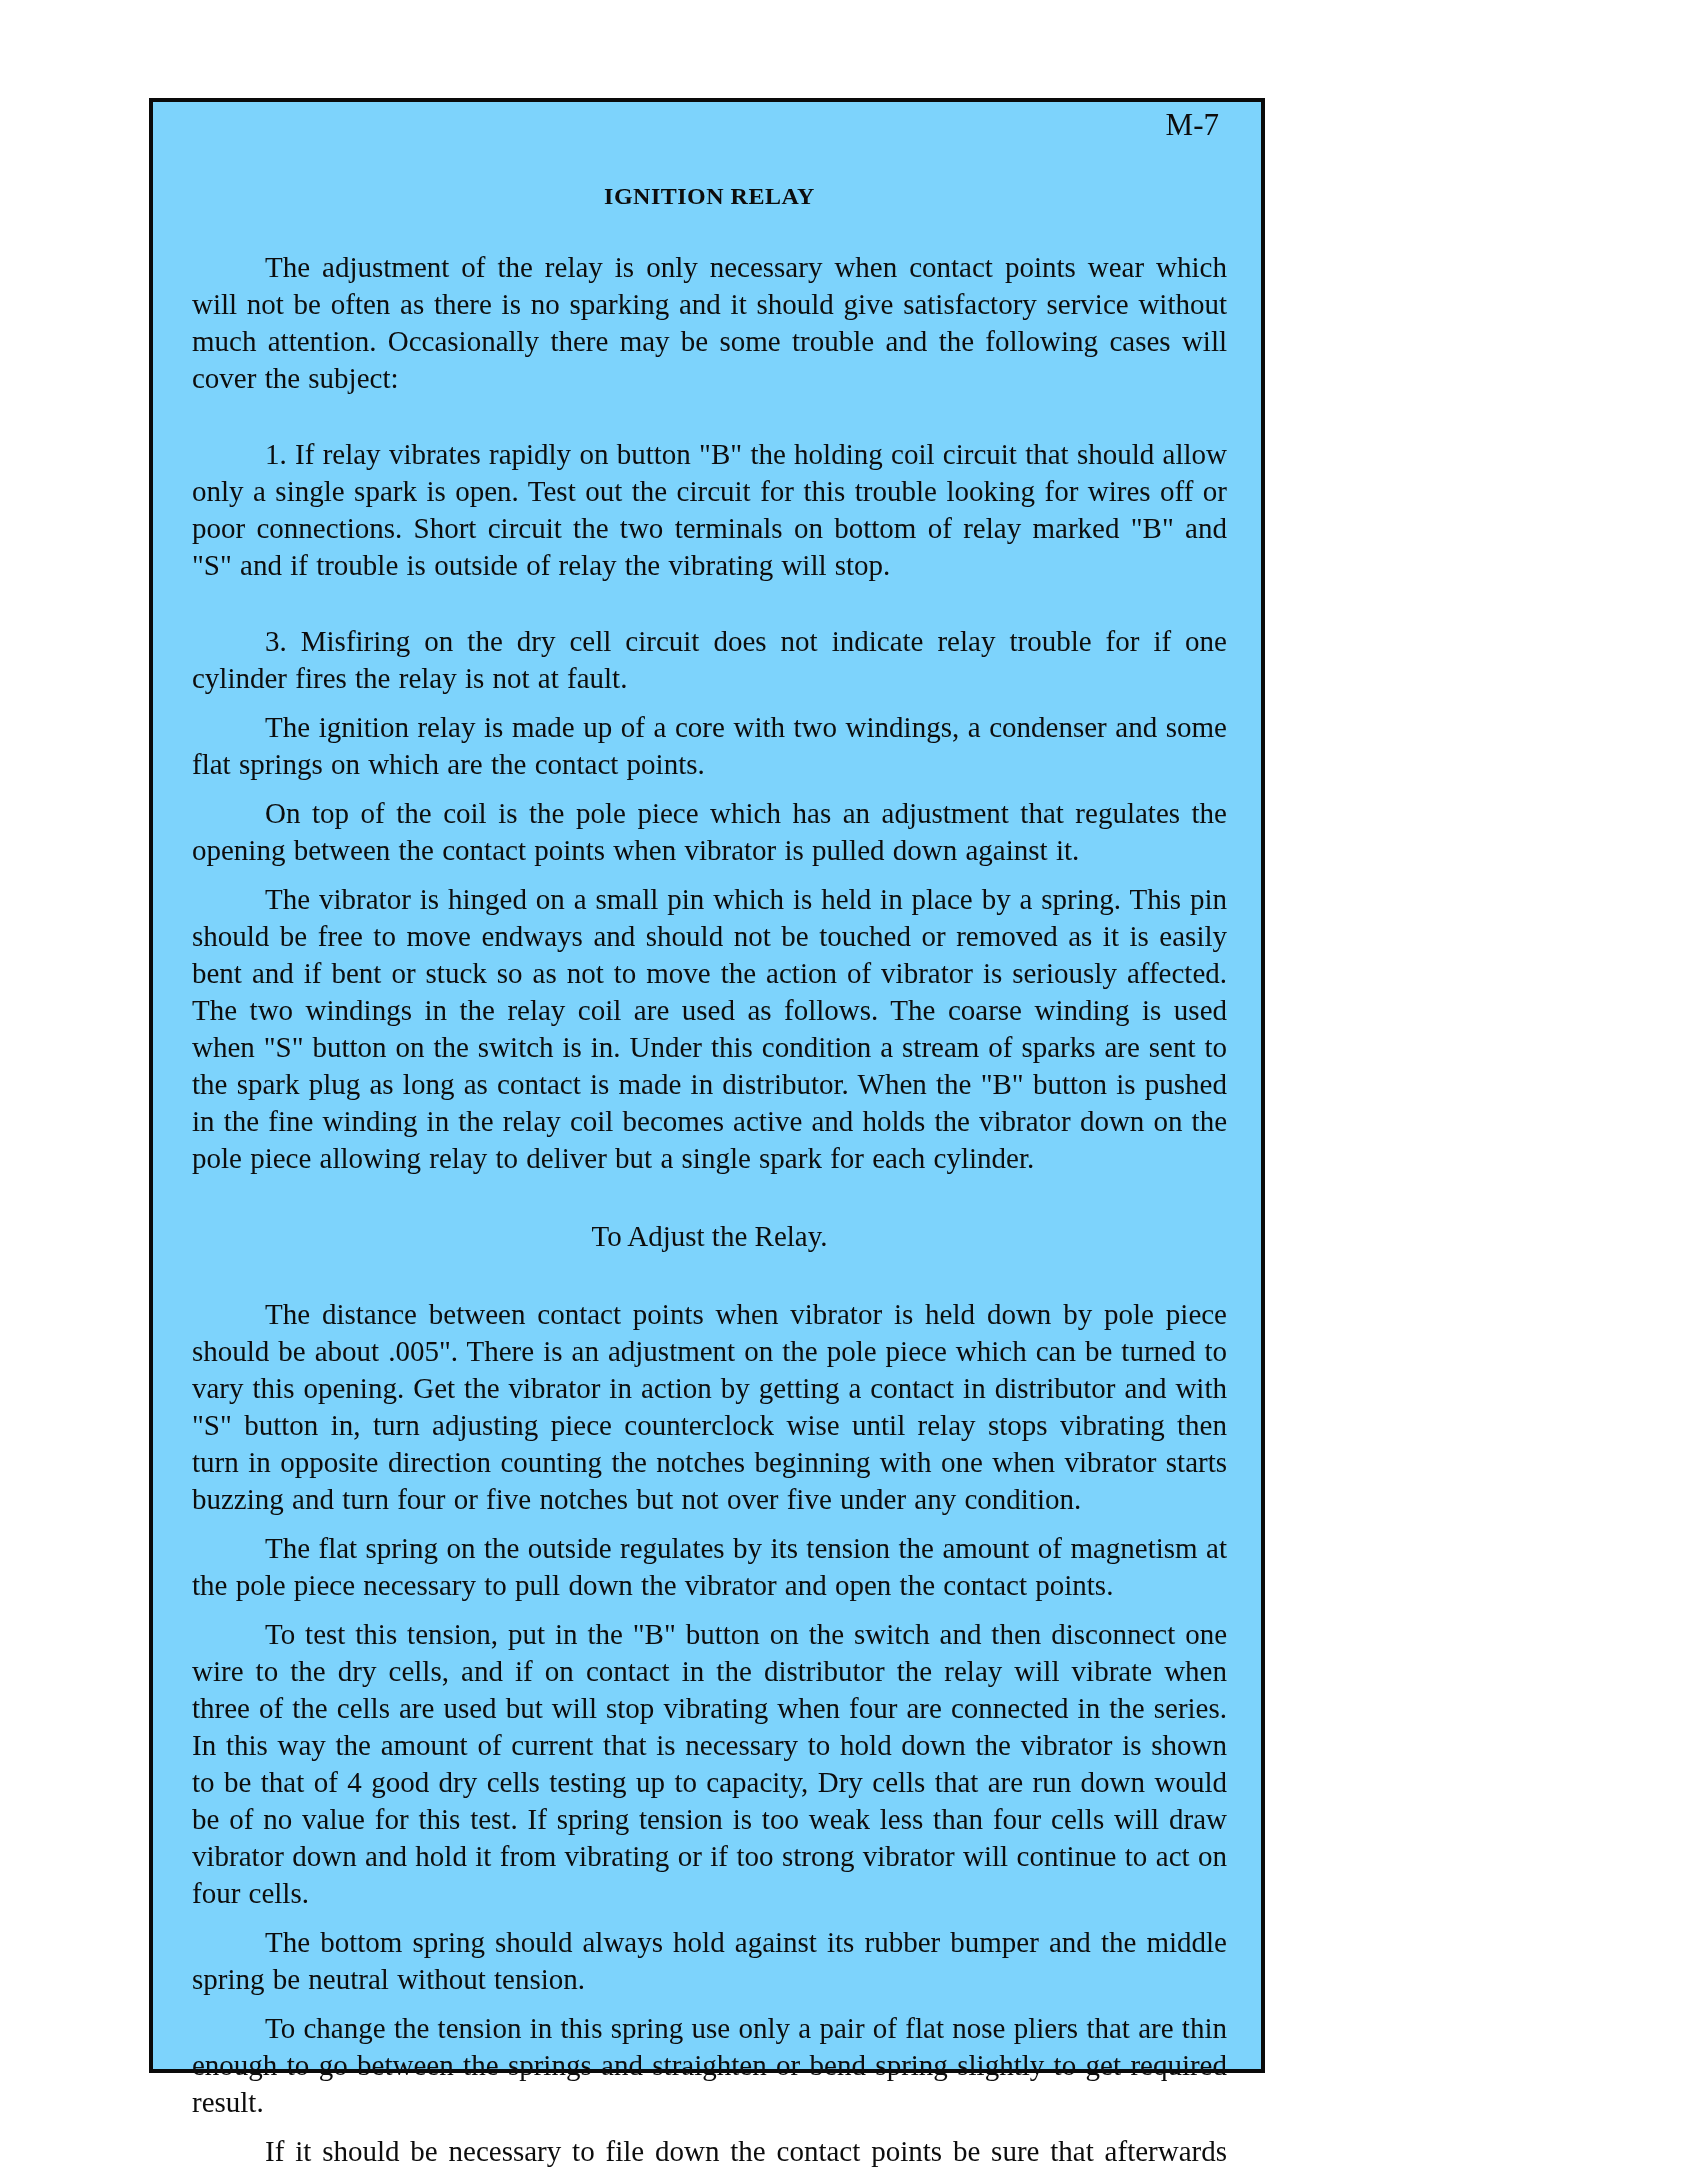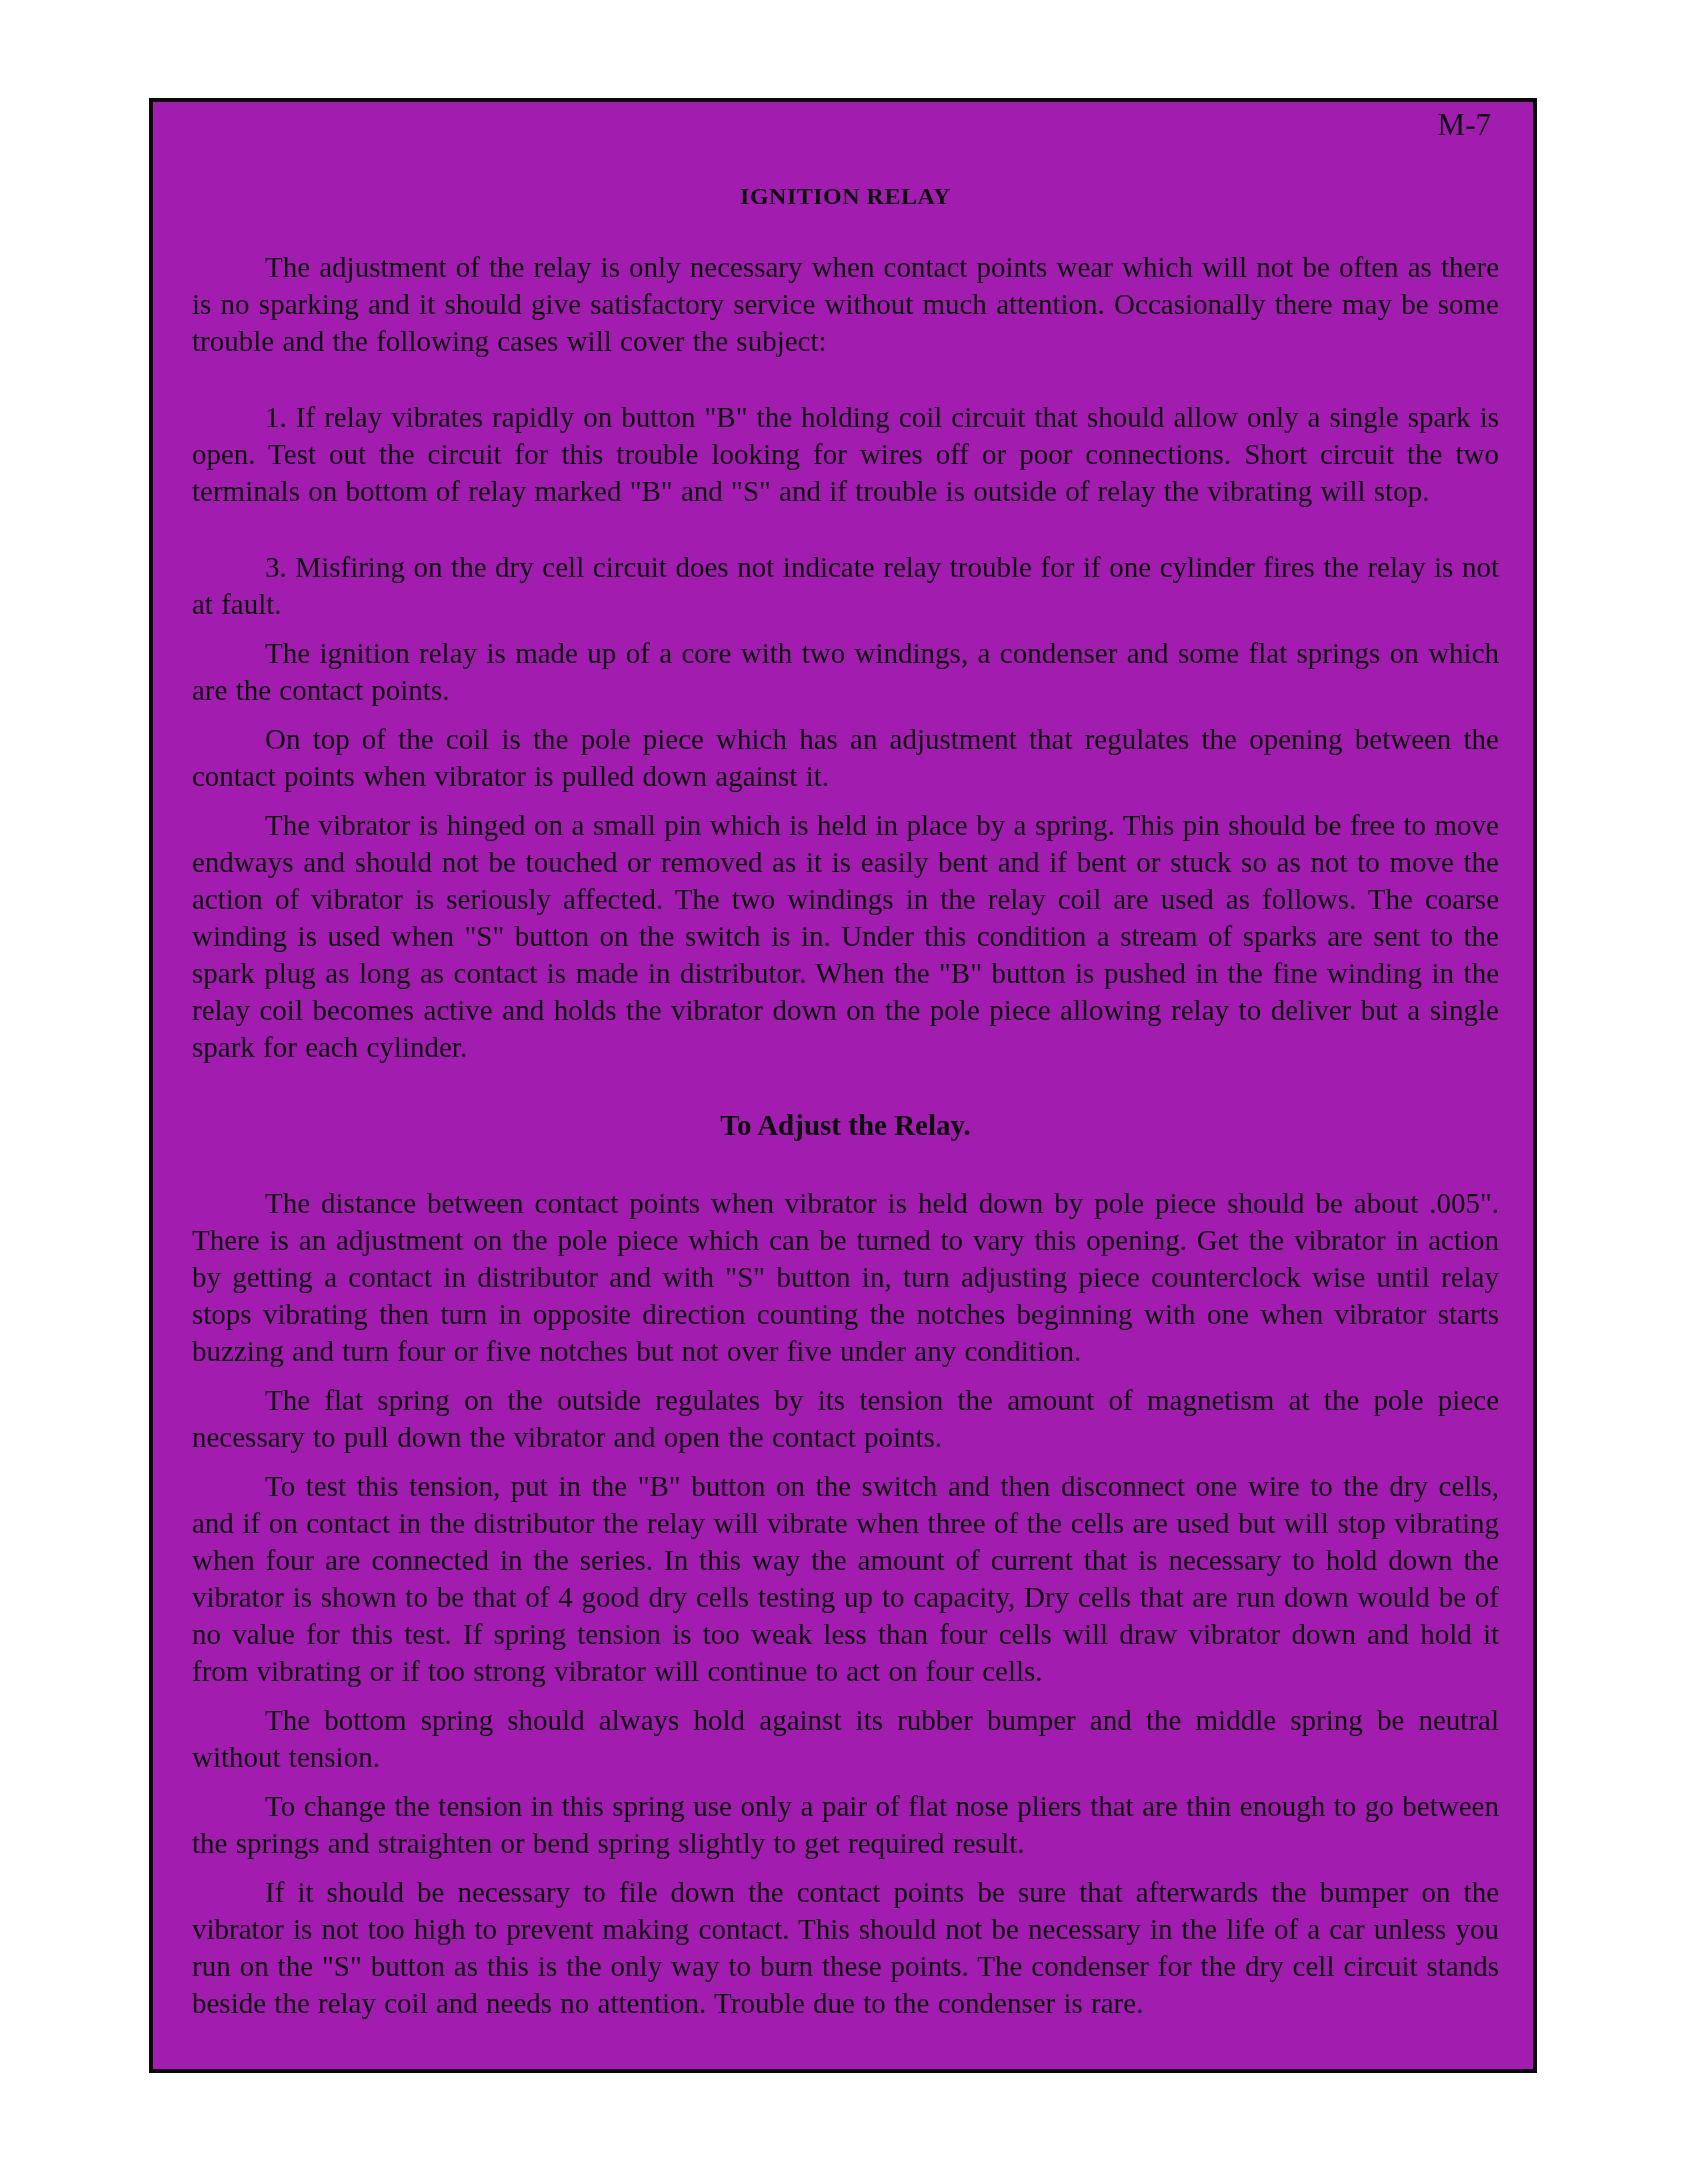--- a/index.html
+++ b/index.html
@@ -12,26 +12,26 @@
     width: 1683px;
     height: 2178px;
     background: #ffffff;
     font-family: "Liberation Serif", "DejaVu Serif", serif;
     color: #0d0d0d;
   }
   .frame {
     position: absolute;
     left: 149px;
     top: 98px;
-    width: 1388px;
+    width: 1116px;
     height: 1975px;
     border: 4px solid #0a0a0a;
     box-sizing: border-box;
     padding: 5px 22px 0 27px;
-    background: #a21caf;
+    background: #7dd3fc;
   }
   .page-number {
     text-align: right;
     font-size: 31px;
     line-height: 36px;
     padding-right: 20px;
   }
   .doc-title {
     margin: 40px 0 0 0;
     text-align: center;
@@ -50,21 +50,21 @@
     text-indent: 73px;
     word-spacing: 1px;
   }
   p.para.gap-after {
     margin-bottom: 39px;
   }
   h2.section-heading {
     margin: 41px 0 41px 0;
     text-align: center;
     font-size: 29px;
-    font-weight: bold;
+    font-weight: normal;
   }
 </style>
 </head>
 <body>
 
 <div class="sheet">
   <div class="frame">
 
     <div class="page-number">M-7</div>
 

